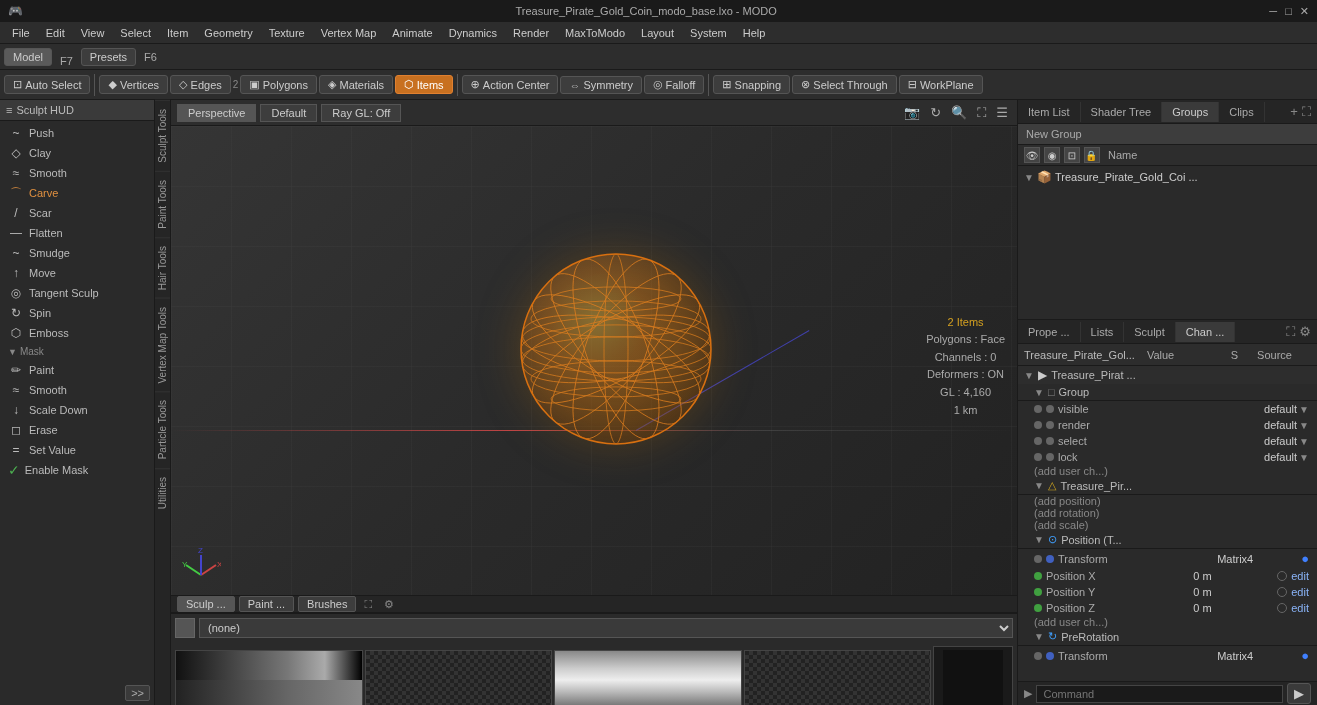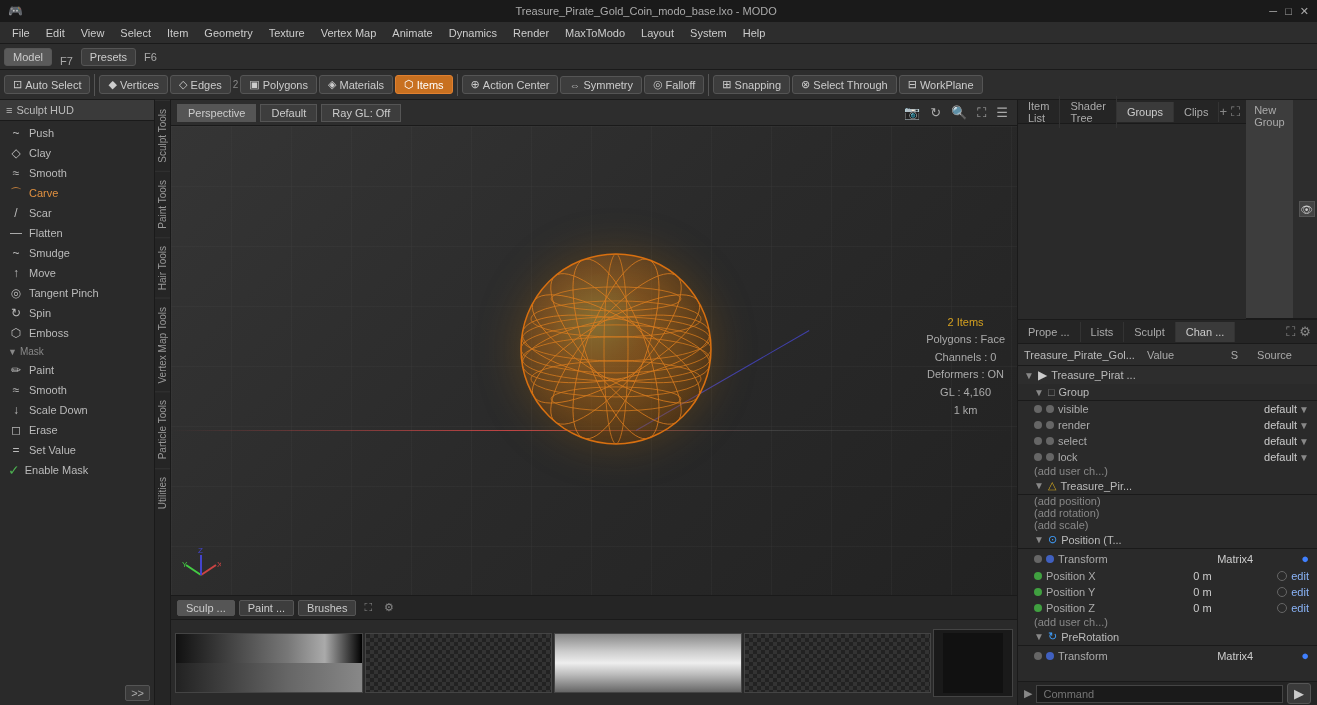--- a/index.html
+++ b/index.html
@@ -92,21 +92,21 @@
       background-position: 0 0, 0 4px, 4px -4px, -4px 0px;
       background-color: #222;
       width: 100%; height: 100%;
     }
     #material-selector { padding: 4px; display: flex; align-items: center; gap: 4px; border-top: 1px solid #1a1a1a; }
     #mat-swatch { width: 20px; height: 20px; background: #555; border: 1px solid #666; }
     #mat-select { flex: 1; background: #3a3a3a; border: 1px solid #555; color: #ccc; padding: 2px 4px; font-size: 11px; }
     
     
     #right-panel { width: 300px; background: #2a2a2a; border-left: 1px solid #1a1a1a; display: flex; flex-direction: column; }
-    #right-top { height: 220px; border-bottom: 1px solid #1a1a1a; display: flex; flex-direction: row; }
+    #right-top { height: 220px; border-bottom: 1px solid #1a1a1a; display: flex; flex-direction: column; }
     #right-top-tabs { background: #252525; height: 24px; display: flex; align-items: center; border-bottom: 1px solid #1a1a1a; }
     .rt-tab { padding: 4px 10px; cursor: pointer; color: #aaa; font-size: 11px; border-right: 1px solid #333; }
     .rt-tab.active { color: #ccc; background: #3a3a3a; }
     .rt-tab-right { margin-left: auto; display: flex; align-items: center; gap: 4px; padding-right: 6px; }
     .rt-icon-btn { background: none; border: none; cursor: pointer; color: #888; font-size: 13px; }
     #new-group-bar { background: #3d3d3d; padding: 4px 8px; font-size: 11px; color: #aaa; border-bottom: 1px solid #1a1a1a; cursor: pointer; }
     #groups-header { display: flex; align-items: center; padding: 2px 6px; background: #2d2d2d; border-bottom: 1px solid #1a1a1a; gap: 4px; }
     .groups-header-icon { width: 16px; height: 16px; background: #444; border: 1px solid #555; cursor: pointer; display: flex; align-items: center; justify-content: center; font-size: 10px; }
     #groups-col-name { flex: 1; padding-left: 4px; color: #aaa; font-size: 11px; }
     #groups-tree { flex: 1; overflow-y: auto; padding: 2px 0; }
@@ -296,21 +296,21 @@
         <span>Smudge</span>
       </div>
 
       <div class="tool-item">
         <span class="tool-icon">↑</span>
         <span>Move</span>
       </div>
 
       <div class="tool-item">
         <span class="tool-icon">◎</span>
-        <span>Tangent Pinch</span>
+        <span>Tangent Sculp</span>
       </div>
 
       <div class="tool-item">
         <span class="tool-icon">↻</span>
         <span>Spin</span>
       </div>
 
       <div class="tool-item">
         <span class="tool-icon">⬡</span>
         <span>Emboss</span>
@@ -448,20 +448,26 @@
     <div id="bottom-panel">
       <div id="bottom-tabs">
         <div class="btm-tab active">Sculp ...</div>
         <div class="btm-tab">Paint ...</div>
         <div class="btm-tab">Brushes</div>
         <button class="btm-tab-extra">⛶</button>
         <button class="btm-tab-extra">⚙</button>
       </div>
       <div id="bottom-content">
         <div style="display:flex;flex-direction:column;width:100%;">
+          <div id="material-selector">
+            <div id="mat-swatch"></div>
+            <select id="mat-select">
+              <option>(none)</option>
+            </select>
+          </div>
           <div id="texture-strip">
 
             <div class="tex-item">
               <div style="width:100%;height:50%;background:linear-gradient(90deg,#111 0%,#333 20%,#555 40%,#777 60%,#aaa 80%,#000 100%);"></div>
               <div style="width:100%;height:50%;background:linear-gradient(90deg,#222 0%,#444 30%,#666 60%,#888 100%);"></div>
             </div>
             <div class="tex-item">
               <div class="tex-checker"></div>
             </div>
             <div class="tex-item">

